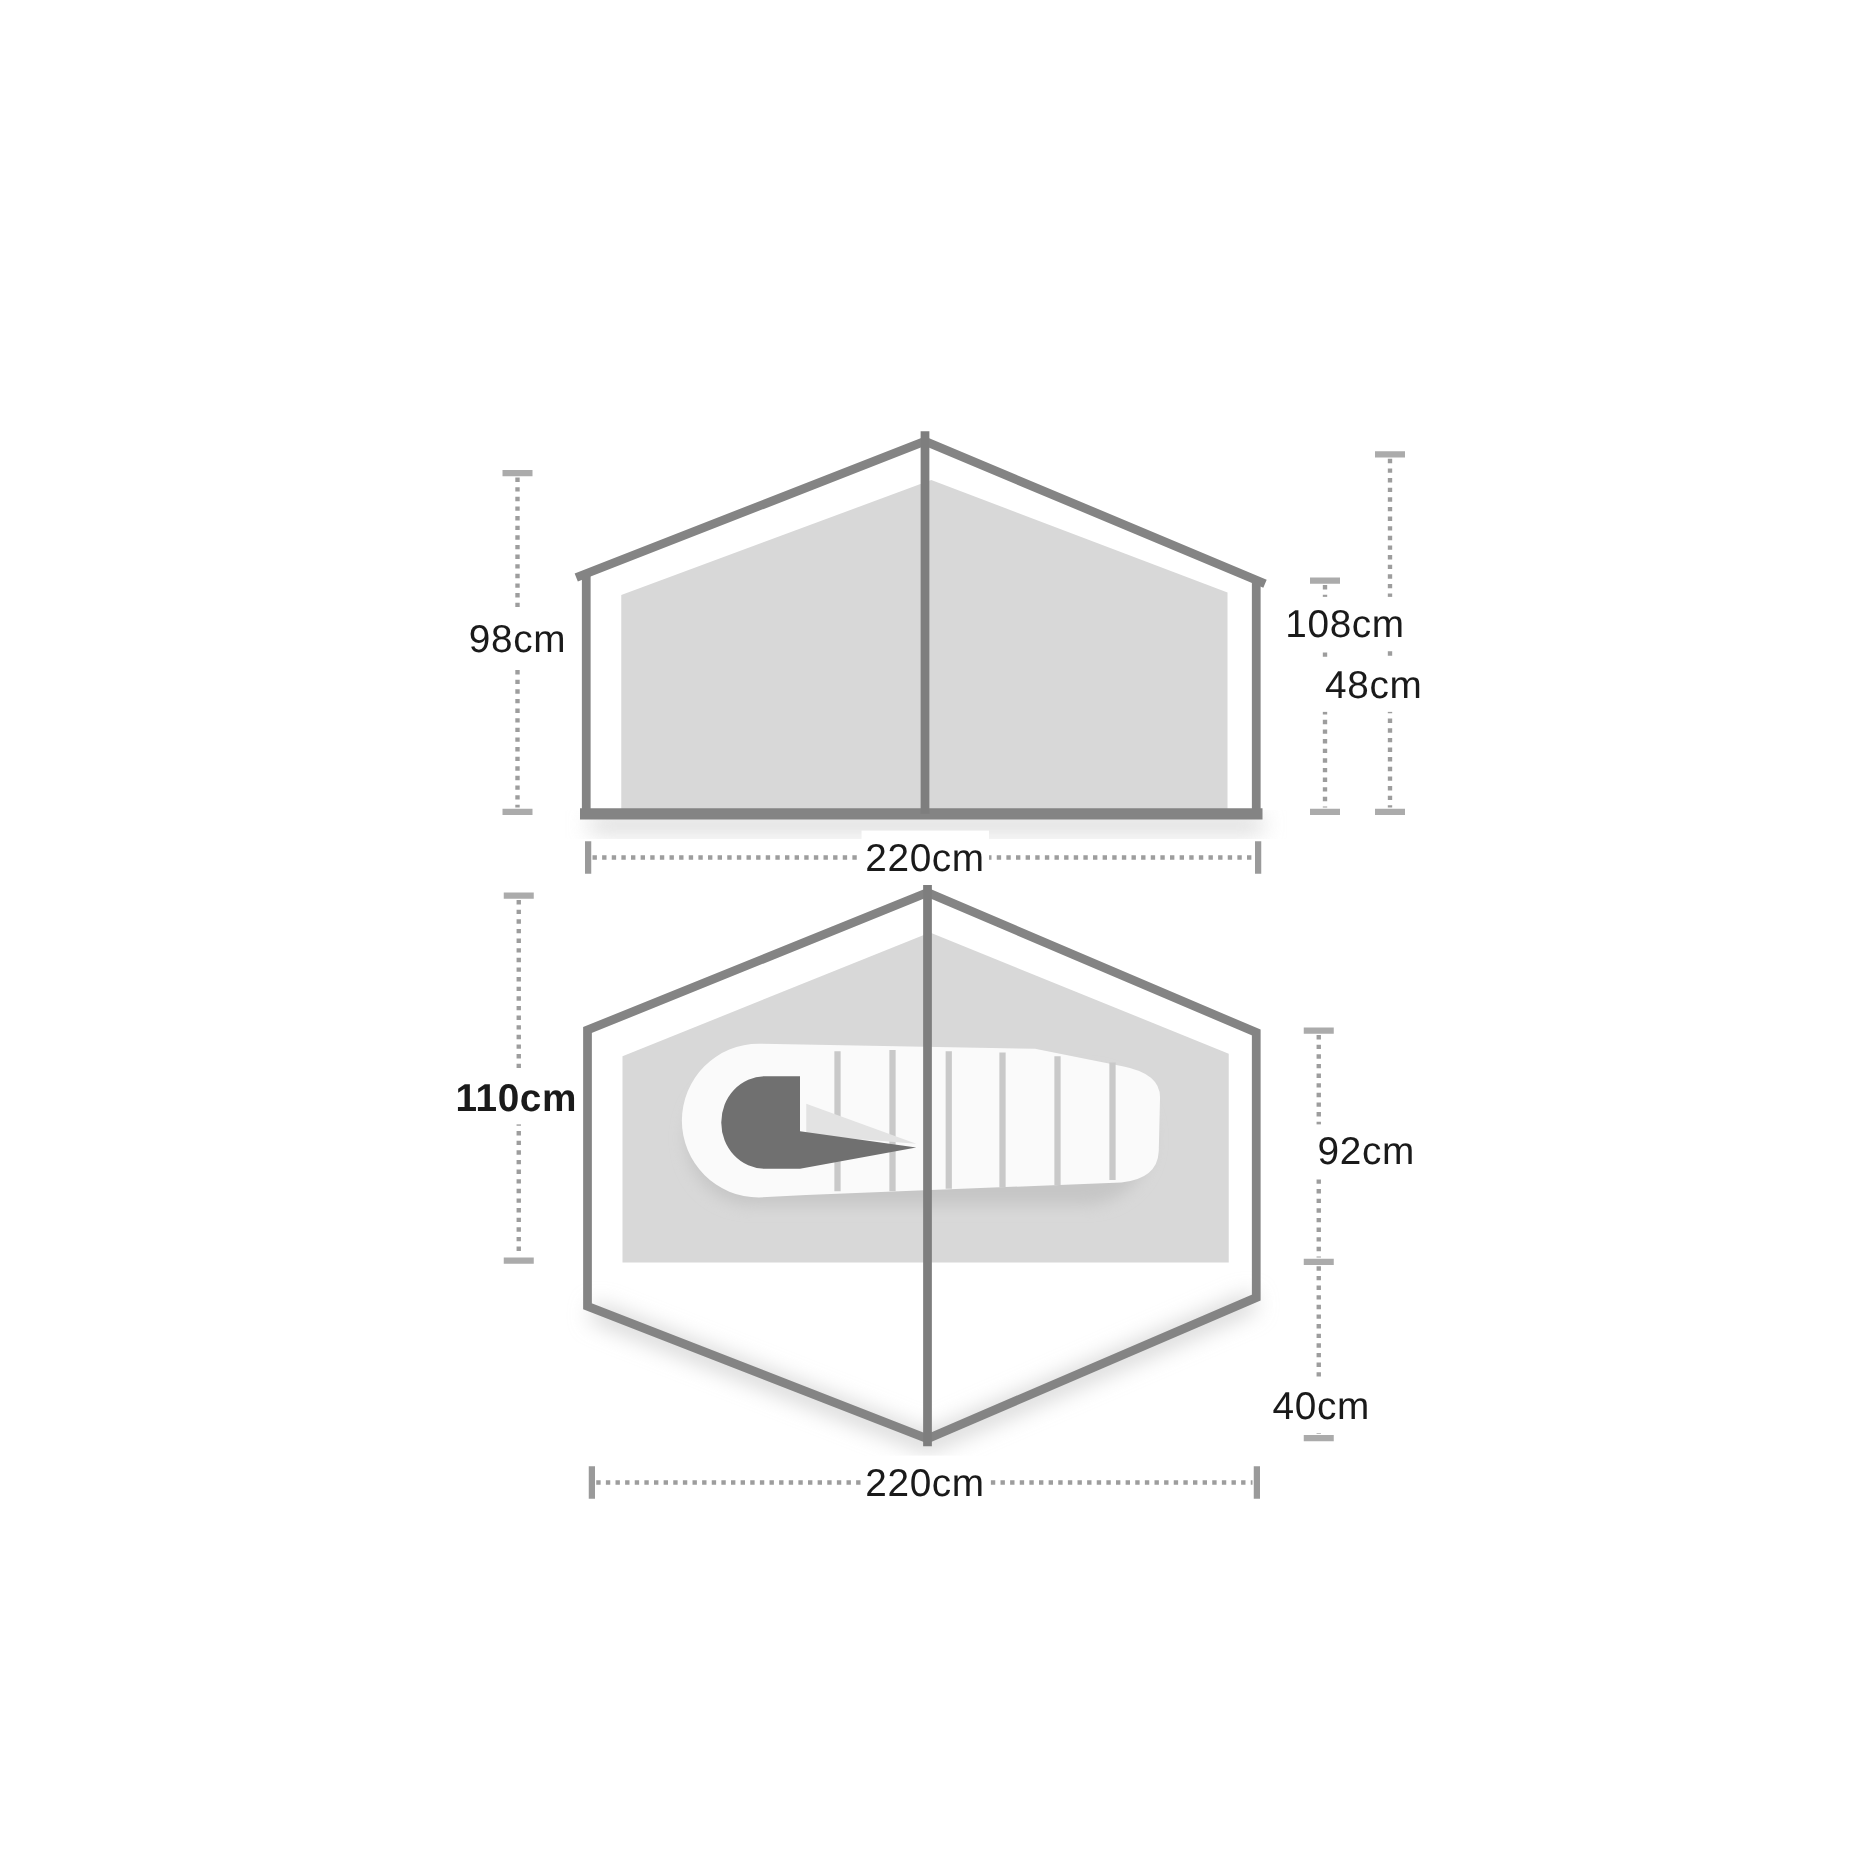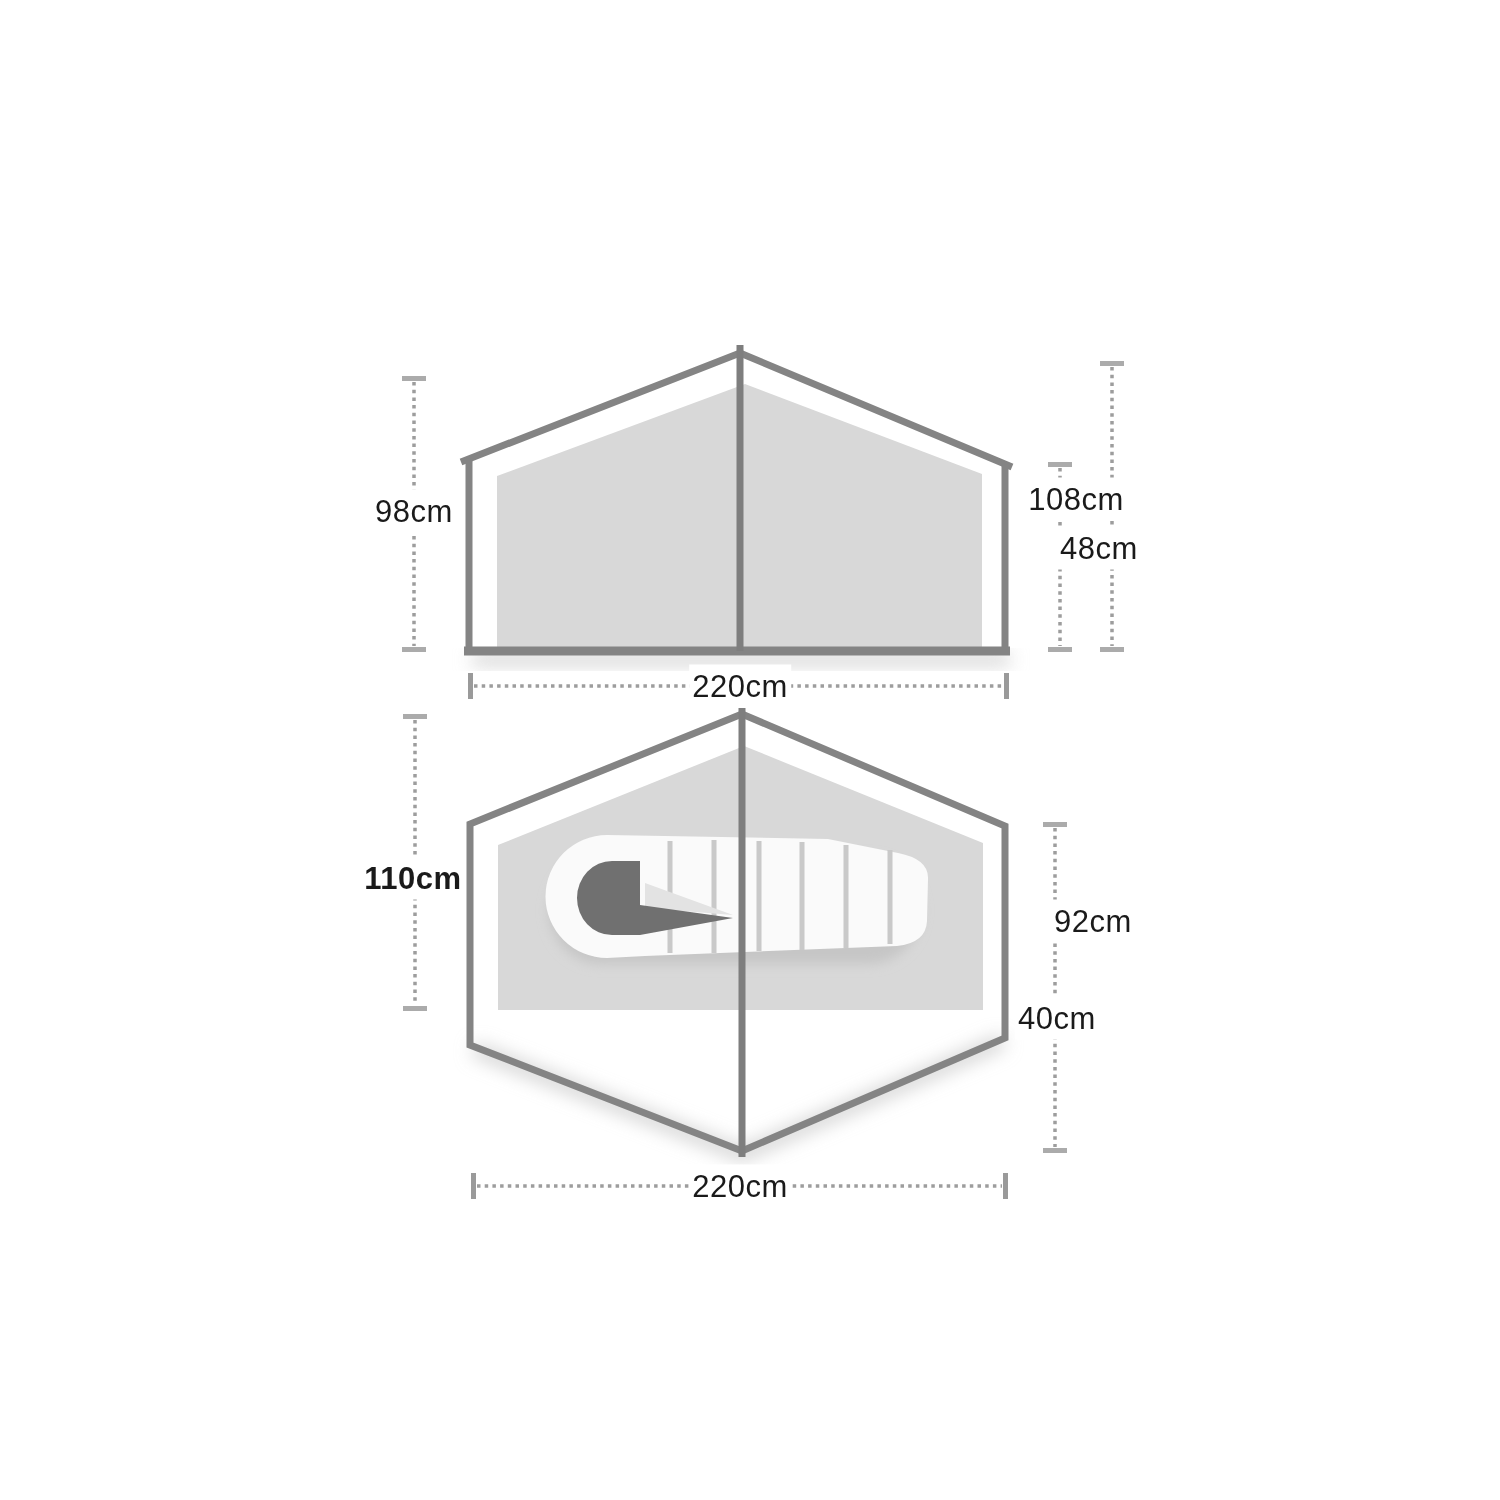--- a/index.html
+++ b/index.html
@@ -119,17 +119,17 @@
   <span class="dim-label" style="left:1076px; top:499px;">108cm</span>
 
   <span class="dim-label" style="left:1063px; top:548px;margin-left:36px;">48cm</span>
 
   <span class="dim-label" style="left:740px; top:686px;">220cm</span>
 
   <span class="dim-label bold" style="left:413px; top:861px;margin-top:17px;">110cm</span>
 
   <span class="dim-label" style="left:1057px; top:921px;margin-left:36px;">92cm</span>
 
-  <span class="dim-label" style="left:1057px; top:1018px;">40cm</span>
+  <span class="dim-label" style="left:1057px; top:1125px;">40cm</span>
 
   <span class="dim-label" style="left:740px; top:1186px;">220cm</span>
 
 </div>
 
 </body></html>

